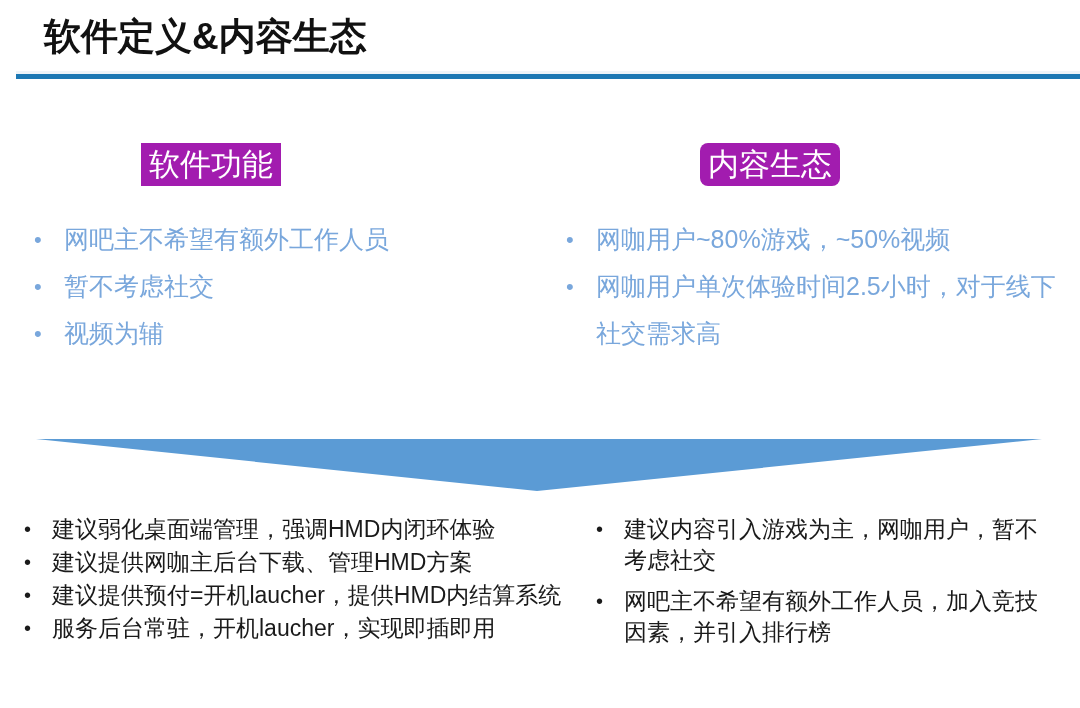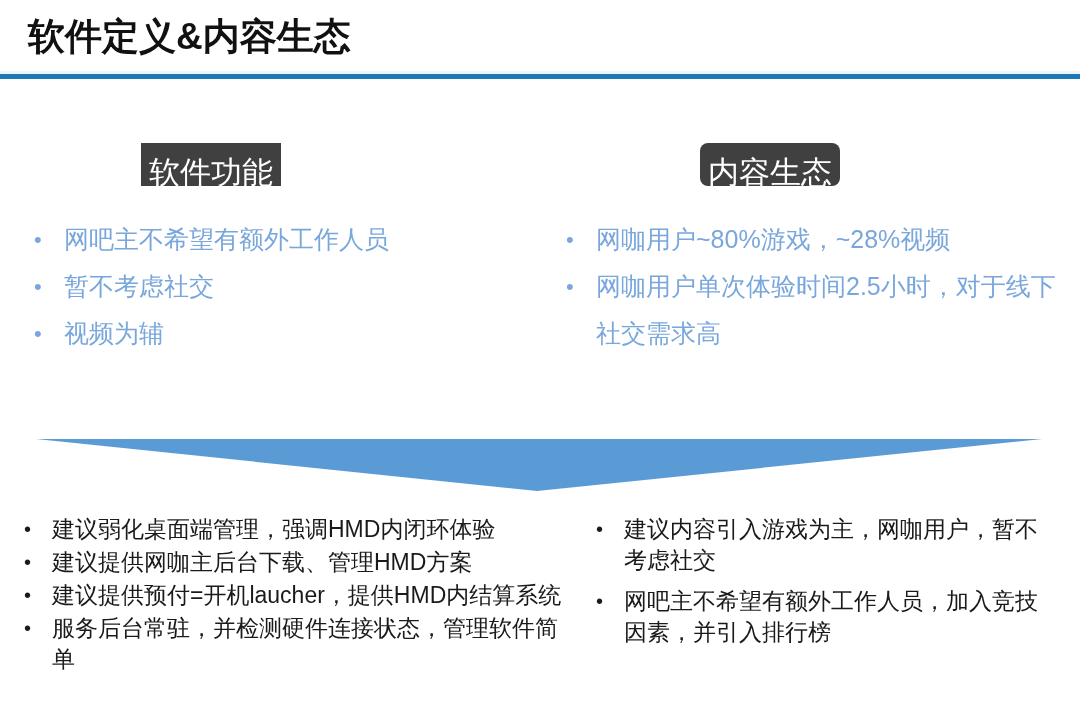--- a/index.html
+++ b/index.html
@@ -11,21 +11,21 @@
     width: 1080px;
     height: 708px;
     position: relative;
     overflow: hidden;
     font-family: "Liberation Sans", "DejaVu Sans", sans-serif;
   }
 
   
   #slide-header {
     position: absolute;
-    left: 0; top: 0;
+    left: 16px; top: 0;
     width: 940px;
     height: 82px;
   }
   #slide-title {
     position: absolute;
     left: 28px;
     top: 14px;
     font-size: 37px;
     font-weight: bold;
     color: #111111;
@@ -46,26 +46,26 @@
     left: 0;
     top: 71px;
     width: 1080px;
     height: 3px;
     background: #eef4f9;
   }
 
   
   .col-heading {
     position: absolute;
-    background: #404040;
+    background: #a21caf;
     color: #ffffff;
     font-size: 31px;
     line-height: 43px;
     height: 43px;
-    padding: 8px 8px;
+    padding: 0 8px;
     white-space: nowrap;
     box-sizing: border-box;
   }
   #heading-left  { left: 141px; top: 143px; }
   #heading-right { left: 700px; top: 143px; border-radius: 8px; }
 
   
   .upper-list {
     position: absolute;
     top: 216px;
@@ -157,21 +157,21 @@
   </div>
   <div class="upper-item">
     <span class="bullet">•</span>
     <span class="txt">视频为辅</span>
   </div>
 </div>
 
 <div id="upper-list-right" class="upper-list">
   <div class="upper-item">
     <span class="bullet">•</span>
-    <span class="txt">网咖用户~80%游戏，~28%视频</span>
+    <span class="txt">网咖用户~80%游戏，~50%视频</span>
   </div>
   <div class="upper-item">
     <span class="bullet">•</span>
     <span class="txt">网咖用户单次体验时间2.5小时，对于线下社交需求高</span>
   </div>
 </div>
 
 <div id="divider-arrow">
   <svg width="1080" height="70" viewBox="0 0 1080 70" xmlns="http://www.w3.org/2000/svg">
     <polygon points="36,9 1042,9 537,61" fill="#5B9BD5"></polygon>
@@ -186,21 +186,21 @@
   <div class="lower-item">
     <span class="bullet">•</span>
     <span class="txt">建议提供网咖主后台下载、管理HMD方案</span>
   </div>
   <div class="lower-item">
     <span class="bullet">•</span>
     <span class="txt">建议提供预付=开机laucher，提供HMD内结算系统</span>
   </div>
   <div class="lower-item">
     <span class="bullet">•</span>
-    <span class="txt">服务后台常驻，并检测硬件连接状态，管理软件简单</span>
+    <span class="txt">服务后台常驻，开机laucher，实现即插即用</span>
   </div>
 </div>
 
 <div id="lower-list-right" class="lower-list">
   <div class="lower-item">
     <span class="bullet">•</span>
     <span class="txt">建议内容引入游戏为主，网咖用户，暂不考虑社交</span>
   </div>
   <div class="lower-item">
     <span class="bullet">•</span>

